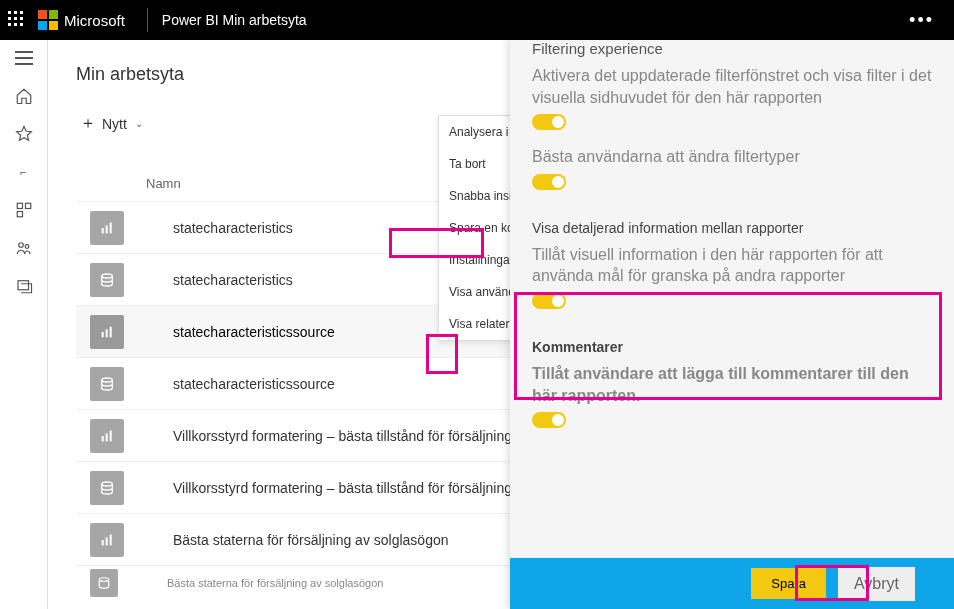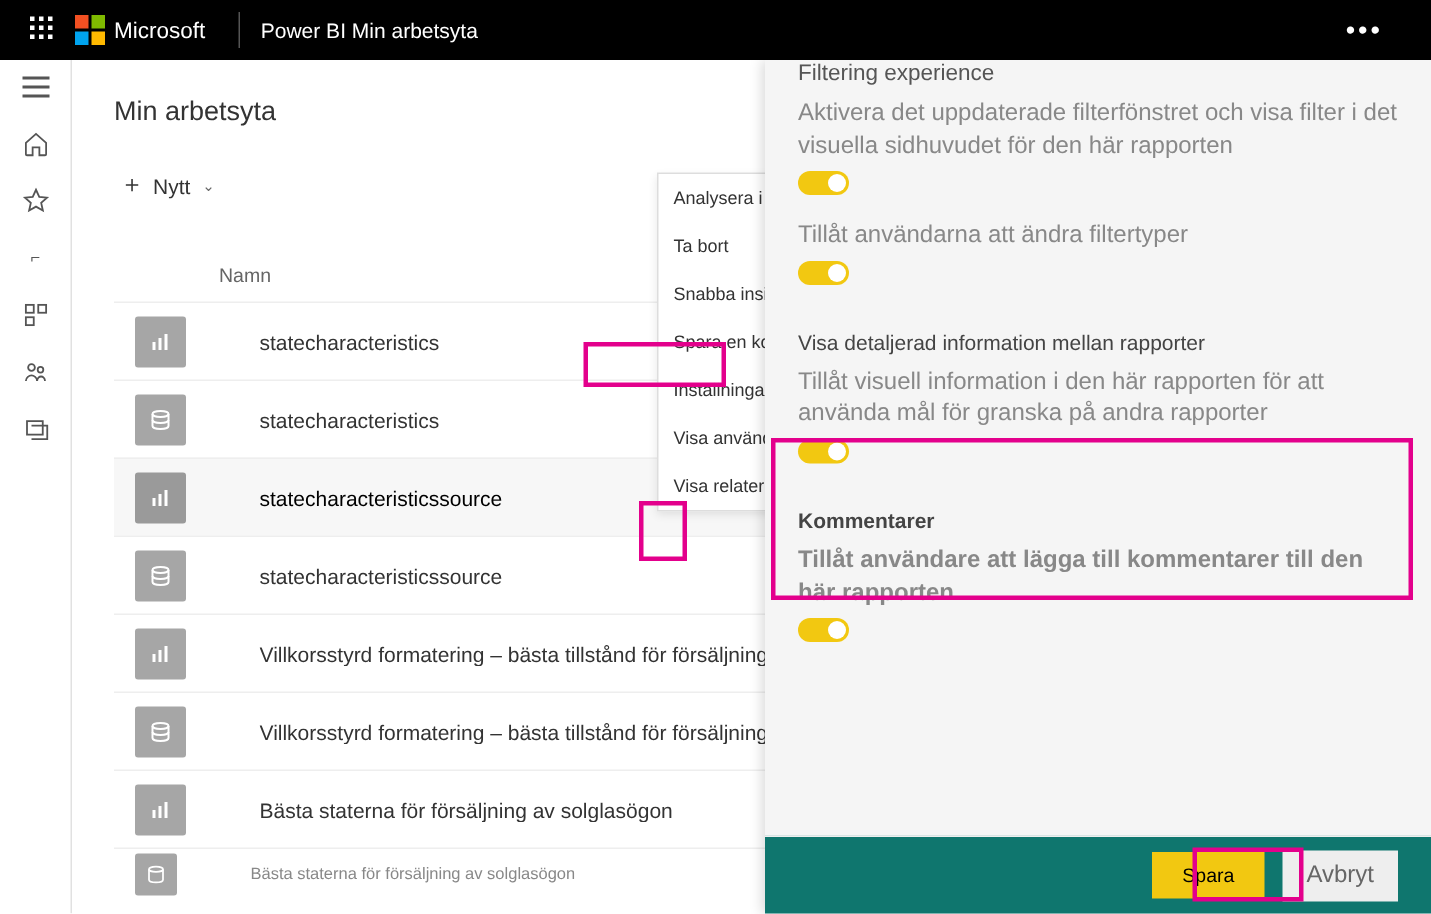--- a/index.html
+++ b/index.html
@@ -1,17 +1,17 @@
 <!DOCTYPE html>
 <html><head>
 <meta charset="utf-8">
 <style>
   * { box-sizing: border-box; margin: 0; padding: 0; font-family: "Segoe UI", Arial, sans-serif; }
   html, body { width: 954px; height: 609px; overflow: hidden; background: #fff; }
-  .topbar { height: 40px; background: #000; color: #fff; display: flex; align-items: center; padding: 0 16px; }
+  .topbar { height: 40px; background: #000; color: #fff; display: flex; align-items: center; padding: 0 4px; }
   .waffle { width: 18px; height: 18px; display: grid; grid-template-columns: repeat(3,3px); grid-template-rows: repeat(3,3px); gap:3px; margin: 0 12px 0 4px; }
   .waffle span { background:#fff; }
   .mslogo { display:flex; align-items:center; gap:6px; margin-right:16px; font-size:15px; }
   .mssq { width:20px; height:20px; display:grid; grid-template-columns:1fr 1fr; grid-template-rows:1fr 1fr; gap:2px; }
   .mssq span:nth-child(1){background:#f25022;} .mssq span:nth-child(2){background:#7fba00;}
   .mssq span:nth-child(3){background:#00a4ef;} .mssq span:nth-child(4){background:#ffb900;}
   .tbdiv { width:1px; height:24px; background:#555; margin:0 14px 0 6px; }
   .tbtitle { font-size:14px; color:#fff; }
   .tbspacer { flex:1; }
   .tbmore { color:#fff; font-size:18px; letter-spacing:2px; padding:0 16px; }
@@ -48,21 +48,21 @@
   
   .panel { position:absolute; top:40px; right:0; width:444px; height:569px; background:#fff; box-shadow:-2px 0 8px rgba(0,0,0,.15); z-index:10; display:flex; flex-direction:column; }
   .panel h2 { font-size:20px; font-weight:400; padding:22px 22px 14px 22px; color:#222; white-space:nowrap; overflow:hidden; text-overflow:ellipsis; }
   .pbody { flex:1; overflow:hidden; background:#f5f5f5; padding: 0 0 0 0; position:relative;}
   .group { padding: 6px 22px 10px 22px; }
   .gtitle { font-size:14px; color:#444; margin:6px 0 8px 0; }
   .gdesc { font-size:16px; color:#888; line-height:1.35; margin-bottom:6px; }
   .filtitle { font-size:15px; font-weight:400; color:#555; padding:0 22px 2px 22px; }
   .toggle { width:34px; height:16px; border-radius:9px; background:#f2c811; position:relative; margin-top:6px; }
   .toggle::after { content:""; position:absolute; right:2px; top:2px; width:12px; height:12px; border-radius:50%; background:#fff; }
-  .footer { height:52px; background:#0f766e; border-top:1px solid #eee; display:flex; align-items:center; justify-content:flex-end; gap:12px; padding-right:22px; }
+  .footer { height:52px; background:#0ea5e9; border-top:1px solid #eee; display:flex; align-items:center; justify-content:flex-end; gap:12px; padding-right:39px; }
   .btnsave { background:#f2c811; border:none; padding:8px 20px; font-size:13px; cursor:pointer; }
   .btncancel { background:#eee; border:none; padding:8px 16px; font-size:16px; color:#666; cursor:pointer; }
 
   
   .hl { position:absolute; border:3px solid #e3008c; pointer-events:none; z-index:50; }
 
   svg { display:block; }
 </style>
 </head>
 <body>
@@ -263,21 +263,21 @@
 </div>
 
 <div class="panel">
   <div class="pbody">
     <div class="filtitle" style="text-decoration:line-through solid rgba(0,0,0,0);"><span style="filter:blur(.3px);">Filtering experience</span></div>
     <div class="group">
       <div class="gdesc">Aktivera det uppdaterade filterfönstret och visa filter i det visuella sidhuvudet för den här rapporten</div>
       <div class="toggle"></div>
     </div>
     <div class="group">
-      <div class="gdesc">Tillåt användarna att ändra filtertyper</div>
+      <div class="gdesc">Bästa användarna att ändra filtertyper</div>
       <div class="toggle"></div>
     </div>
     <div class="group" style="padding-top:14px;">
       <div class="gtitle">Visa detaljerad information mellan rapporter</div>
       <div class="gdesc">Tillåt visuell information i den här rapporten för att använda mål för granska på andra rapporter</div>
       <div class="toggle"></div>
     </div>
     <div class="group" style="padding-top:14px;font-weight:bold;">
       <div class="gtitle">Kommentarer</div>
       <div class="gdesc">Tillåt användare att lägga till kommentarer till den här rapporten.</div>

